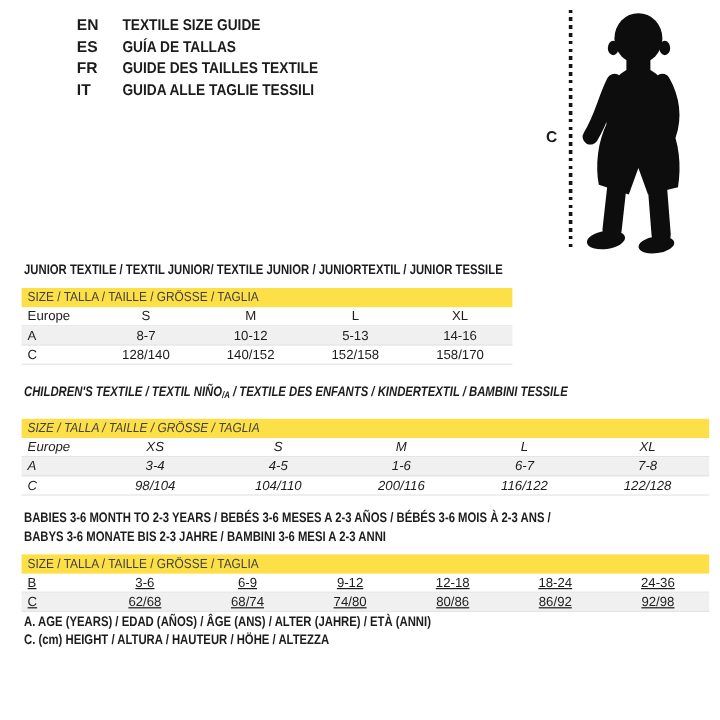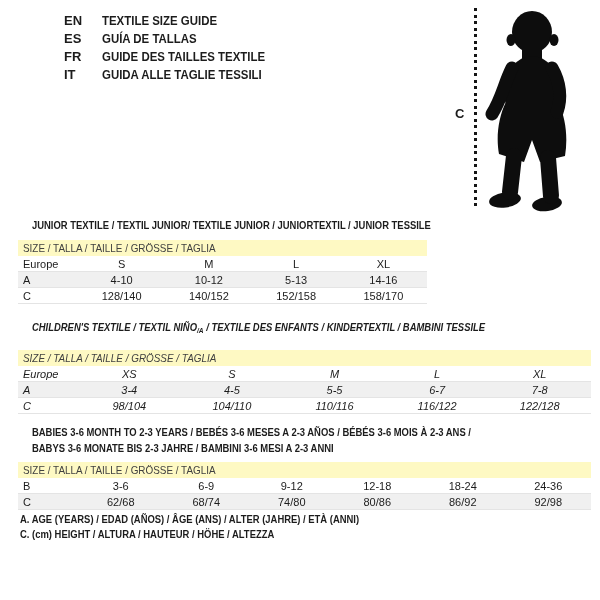--- a/index.html
+++ b/index.html
@@ -15,30 +15,30 @@
   
   .height-line{position:absolute;left:474px;top:8px;width:3px;height:201px;
     background:repeating-linear-gradient(to bottom,#151515 0 3px,transparent 3px 6.5px);}
   .height-label{position:absolute;left:455px;top:106px;font-weight:bold;font-size:13px;}
   .baby{position:absolute;left:478px;top:6px;width:120px;height:210px;}
 
   
   .tsection{position:absolute;left:18px;}
   .sec1{top:218px;width:409px;}
   .sec2{top:320px;width:573px;font-style:italic;}
-  .sec3{top:424px;width:573px;}
-  .tbl-title{font-weight:bold;font-size:11.5px;line-height:14px;padding-left:2px;white-space:nowrap;margin-left:12px;}
+  .sec3{top:424px;width:573px;text-decoration:underline;}
+  .tbl-title{font-weight:bold;font-size:11.5px;line-height:14px;padding-left:2px;white-space:nowrap;}
   .condense{display:inline-block;transform:scaleX(0.82);transform-origin:0 50%;white-space:nowrap;}
   .gap8{height:8px;}
   .gap12{height:12px;}
   .gap6{height:6px;}
   .two-line .tbl-title{line-height:16px;}
   .sub{font-size:8px;vertical-align:-2px;}
 
-  .size-bar{height:16px;line-height:16px;background:#fef9c3;color:#404040;font-size:11px;padding-left:5px;}
+  .size-bar{height:16px;line-height:16px;background:#fde047;color:#404040;font-size:11px;padding-left:5px;}
   .bar-text{display:inline-block;transform:scaleX(0.9);transform-origin:0 50%;white-space:nowrap;}
   .trow{display:flex;height:16px;align-items:center;font-size:11px;
     border-bottom:1px solid #e4e4e4;box-sizing:border-box;}
   .trow.alt{background:#f0f0f0;}
   .trow .lbl{width:55px;flex:0 0 55px;padding-left:5px;}
   .trow .cell{flex:1;text-align:center;}
 
   
   .notes{position:absolute;left:20px;top:512px;}
   .note{height:15px;line-height:15px;font-weight:bold;font-size:11.5px;}
@@ -98,21 +98,21 @@
     </div>
     <div class="trow">
       <span class="lbl">Europe</span>
       <span class="cell">S</span>
       <span class="cell">M</span>
       <span class="cell">L</span>
       <span class="cell">XL</span>
     </div>
     <div class="trow alt">
       <span class="lbl">A</span>
-      <span class="cell">4-10</span>
+      <span class="cell">8-7</span>
       <span class="cell">10-12</span>
       <span class="cell">5-13</span>
       <span class="cell">14-16</span>
     </div>
     <div class="trow">
       <span class="lbl">C</span>
       <span class="cell">128/140</span>
       <span class="cell">140/152</span>
       <span class="cell">152/158</span>
       <span class="cell">158/170</span>
@@ -132,29 +132,29 @@
       <span class="cell">XS</span>
       <span class="cell">S</span>
       <span class="cell">M</span>
       <span class="cell">L</span>
       <span class="cell">XL</span>
     </div>
     <div class="trow alt">
       <span class="lbl">A</span>
       <span class="cell">3-4</span>
       <span class="cell">4-5</span>
-      <span class="cell">5-5</span>
+      <span class="cell">1-6</span>
       <span class="cell">6-7</span>
       <span class="cell">7-8</span>
     </div>
     <div class="trow">
       <span class="lbl">C</span>
       <span class="cell">98/104</span>
       <span class="cell">104/110</span>
-      <span class="cell">110/116</span>
+      <span class="cell">200/116</span>
       <span class="cell">116/122</span>
       <span class="cell">122/128</span>
     </div>
   </div>
 
   <div class="tsection sec3 two-line">
     <div class="tbl-title">
       <span class="condense">BABIES 3-6 MONTH TO 2-3 YEARS / BEBÉS 3-6 MESES A 2-3 AÑOS / BÉBÉS 3-6 MOIS À 2-3 ANS /</span>
     </div>
     <div class="tbl-title">

